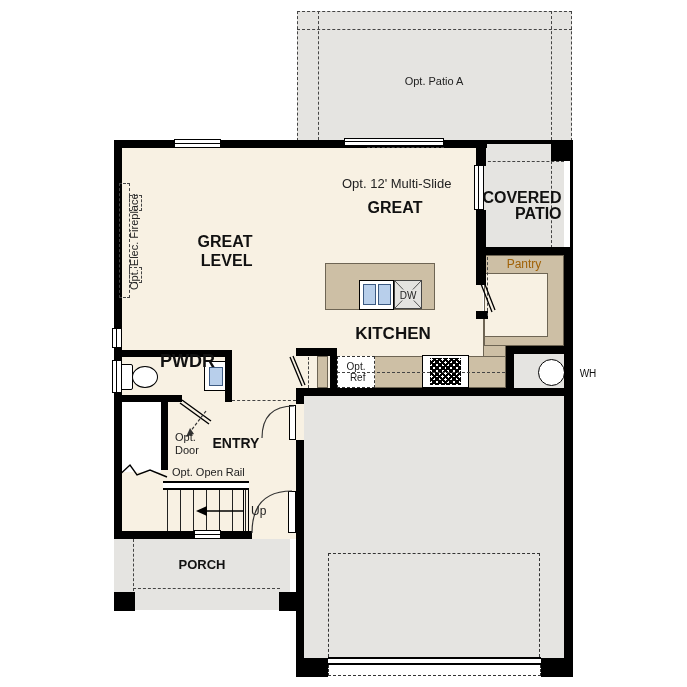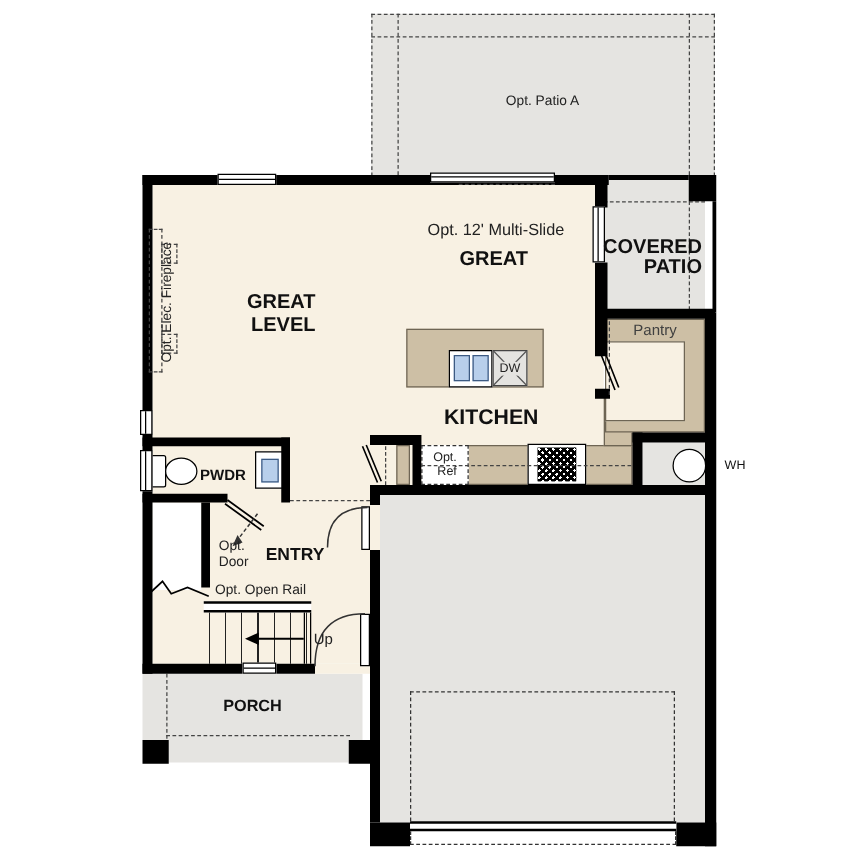--- a/index.html
+++ b/index.html
@@ -151,22 +151,22 @@
   <div class="lbl bold ctr" style="left:225px;top:251px;font-size:16px;line-height:19px;">
     <span style="display:block;">GREAT</span>
     <span style="display:block;">LEVEL</span>
   </div>
   <div class="lbl bold ctr" style="left:395px;top:208px;font-size:16px;">GREAT</div>
   <div class="lbl bold ctr" style="left:393px;top:334px;font-size:17px;">KITCHEN</div>
   <div class="lbl bold ctr" style="left:522px;top:206px;font-size:16px;line-height:16px;">
     <span style="display:block;">COVERED</span>
     <span style="display:block;">PATIO</span>
   </div>
-  <div class="lbl ctr" style="left:524px;top:264px;font-size:12px;color:#404040;">Pantry</div>
-  <div class="lbl bold vmid" style="left:160px;top:380px;font-size:12px;">PWDR</div>
+  <div class="lbl ctr" style="left:524px;top:264px;font-size:12px;color:#a16207;">Pantry</div>
+  <div class="lbl bold vmid" style="left:160px;top:361px;font-size:18px;">PWDR</div>
   <div class="lbl bold ctr" style="left:236px;top:443px;font-size:14px;">ENTRY</div>
   <div class="lbl bold ctr" style="left:202px;top:564px;font-size:13px;">PORCH</div>
 
   <div class="lbl ctr" style="left:434px;top:81px;font-size:11px;color:#222;">Opt. Patio A</div>
   <div class="lbl" style="left:342px;top:151px;font-size:13px;color:#222;margin-top:25px;">Opt. 12' Multi-Slide</div>
   <div class="lbl" style="left:128px;top:186px;height:112px;font-size:11px;color:#222;writing-mode:vertical-rl;transform:rotate(180deg);text-align:center;">Opt. Elec. Fireplace</div>
   <div class="lbl ctr" style="left:356px;top:372px;font-size:10px;line-height:11px;color:#222;">
     <span style="display:block;">Opt.</span>
     <span style="display:block;">Ref</span>
   </div>

